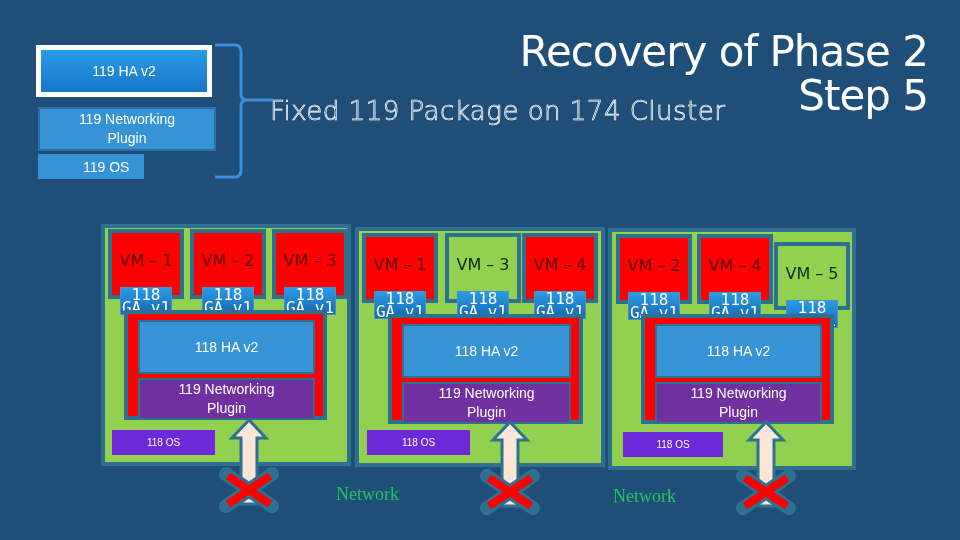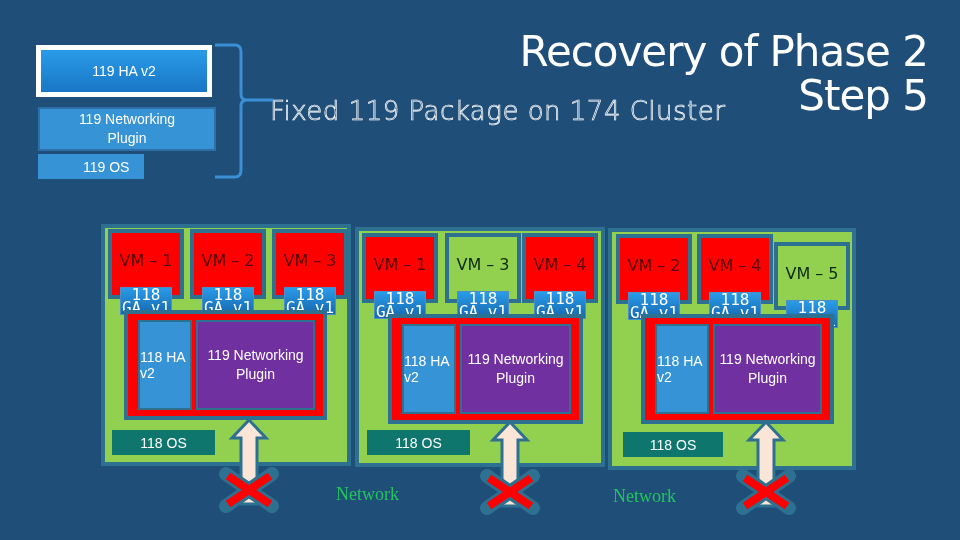--- a/index.html
+++ b/index.html
@@ -62,34 +62,34 @@
     border: 1px solid #4d8fc4;
     display: flex; flex-direction: column; align-items: center; justify-content: center;
     font-size: 16px; line-height: 13px; color: #fff;
     font-family: "DejaVu Sans Mono", monospace;
   }
   .stack-outer {
     background: #2e7090; padding: 4px;
   }
   .stack-red {
     background: #ff0000; width: 100%; height: 100%; box-sizing: border-box;
-    padding: 6px 8px 6px 10px; display: flex; flex-direction: row; gap: 4px;
+    padding: 6px 8px 6px 10px; display: flex; flex-direction: column; gap: 4px;
   }
   .ha-box {
     flex: 0 0 50px; background: #3593d6; border: 2px solid #2e7090;
     display: flex; align-items: center; justify-content: center; font-size: 14px;
   }
   .np-box {
     flex: 1; background: #7030a0; border: 2px solid #2e7090;
     display: flex; align-items: center; justify-content: center; text-align: center;
     font-size: 14px; line-height: 19px;
   }
   .os-box {
-    background: #0f766e; display: flex; align-items: center; justify-content: center;
-    font-size: 14px; height: 25px; text-align: right;
+    background: #6d28d9; display: flex; align-items: center; justify-content: center;
+    font-size: 10px; height: 25px; text-align: right;
   }
   .network-label {
     font-size: 18px; font-family: Liberation Serif, serif; color: #22c55e;
   }
   .arrow { }
 </style>
 </head>
 <body>
 
 <div class="abs title">

